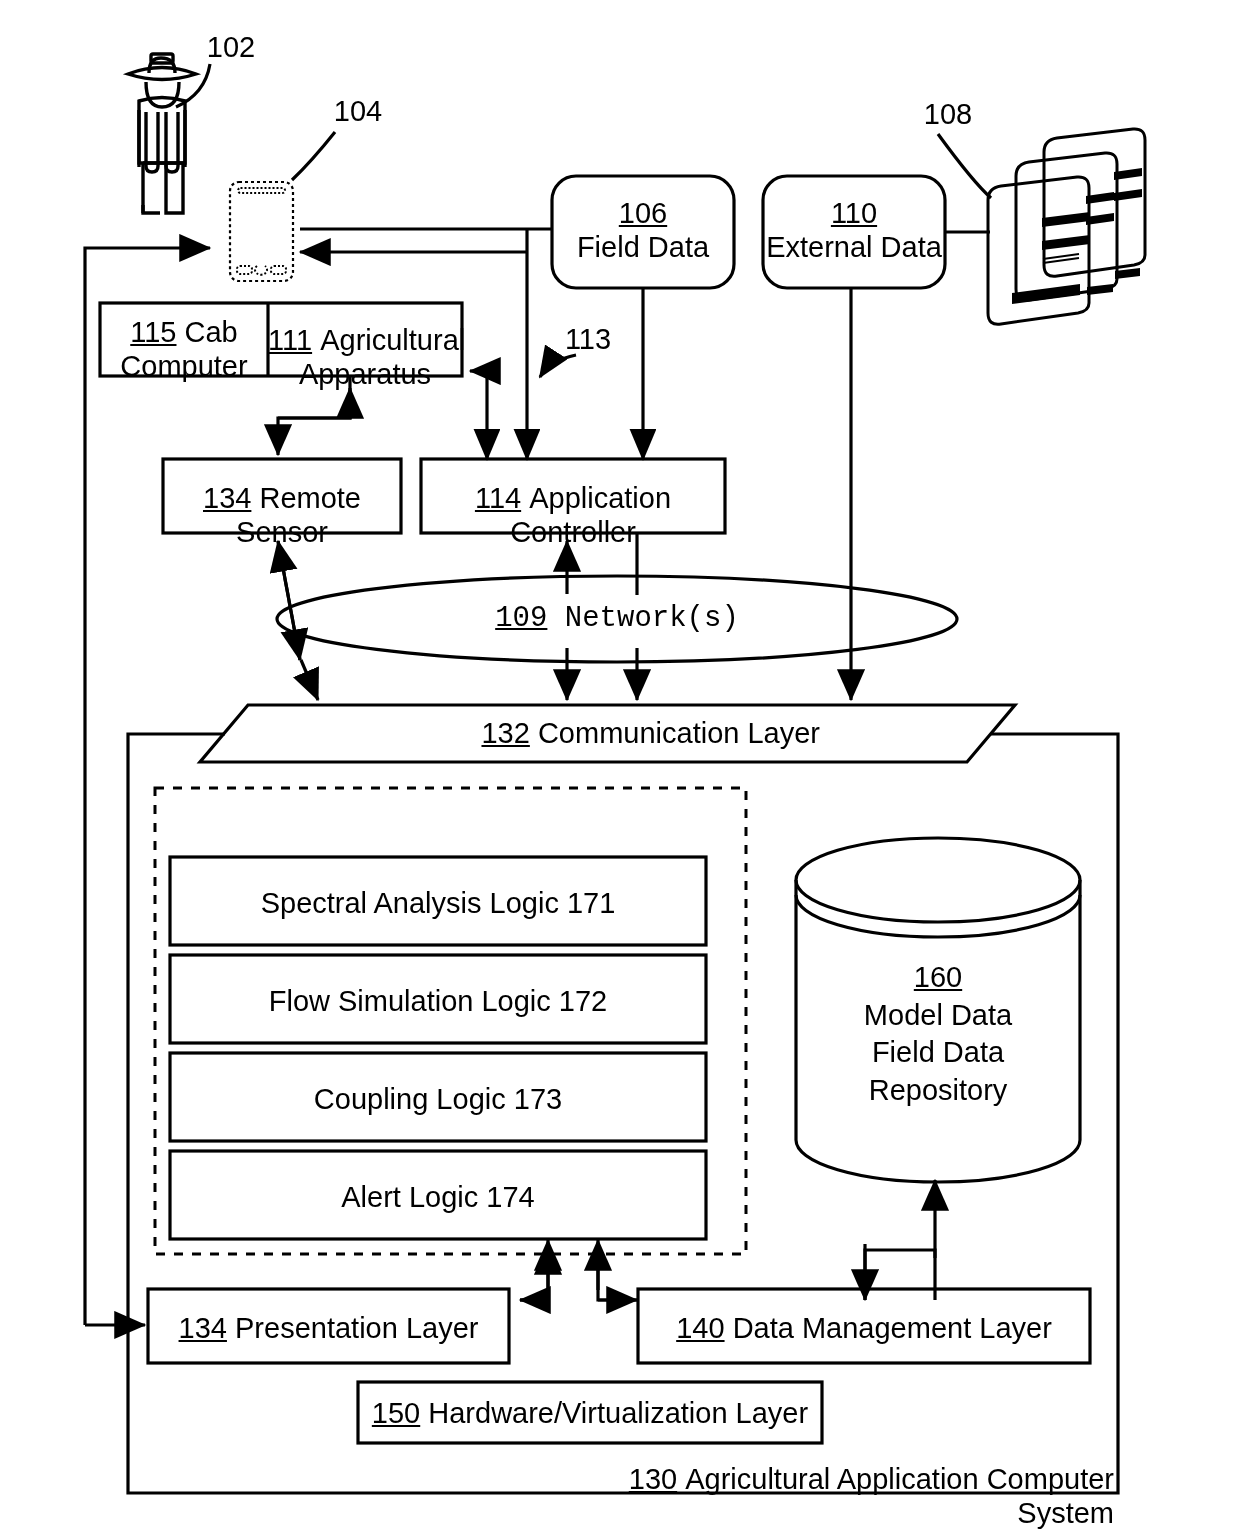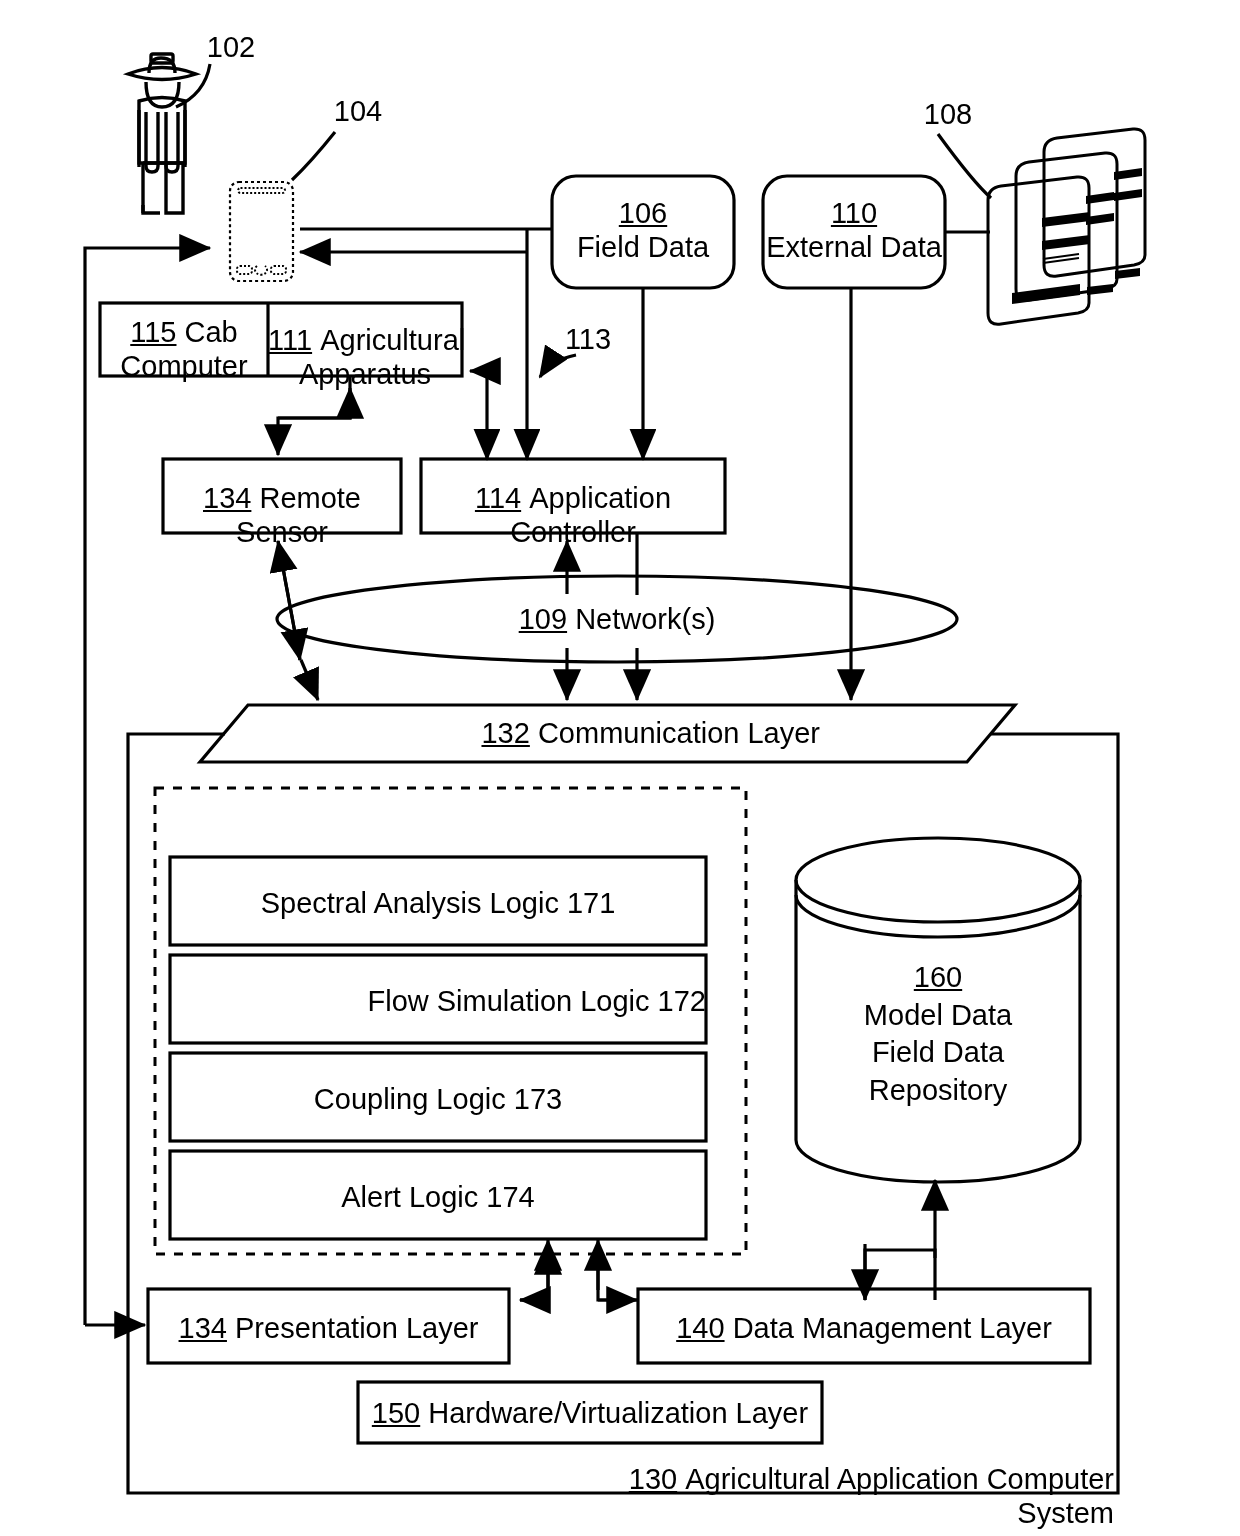--- a/index.html
+++ b/index.html
@@ -188,31 +188,31 @@
   </div>
 
   <div class="lbl" style="left:163px;top:481px;width:238px;">
     <span class="ref ref-num">134</span><span class="big">&nbsp;</span><span class="big">Remote Sensor</span>
   </div>
 
   <div class="lbl" style="left:421px;top:481px;width:304px;">
     <span class="ref ref-num">114</span><span class="big">&nbsp;</span><span class="big">Application Controller</span>
   </div>
 
-  <div class="lbl" style="left:437px;top:602px;width:360px;">
+  <div class="lbl" style="left:437px;top:602px;width:360px;font-family:Liberation Mono, monospace;">
     <span class="ref ref-num">109</span><span class="big">&nbsp;</span><span class="big">Network(s)</span>
   </div>
 
   <div class="lbl" style="left:400px;top:716px;width:420px;text-align:right;">
     <span class="ref ref-num">132</span><span class="big">&nbsp;</span><span class="big">Communication Layer</span>
   </div>
 
 
   <div class="lbl big" style="left:170px;top:886px;width:536px;">Spectral Analysis Logic 171</div>
-  <div class="lbl big" style="left:170px;top:984px;width:536px;text-align:right;">Flow Simulation Logic 172</div>
+  <div class="lbl big" style="left:170px;top:984px;width:536px;">Flow Simulation Logic 172</div>
   <div class="lbl big" style="left:170px;top:1082px;width:536px;">Coupling Logic 173</div>
   <div class="lbl big" style="left:170px;top:1180px;width:536px;">Alert Logic 174</div>
 
   <div class="lbl" style="left:796px;top:959px;width:284px;line-height:1.30;">
     <span class="ref ref-num">160</span><br>
     <span class="big">Model Data</span><br>
     <span class="big">Field Data</span><br>
     <span class="big">Repository</span>
   </div>
 

